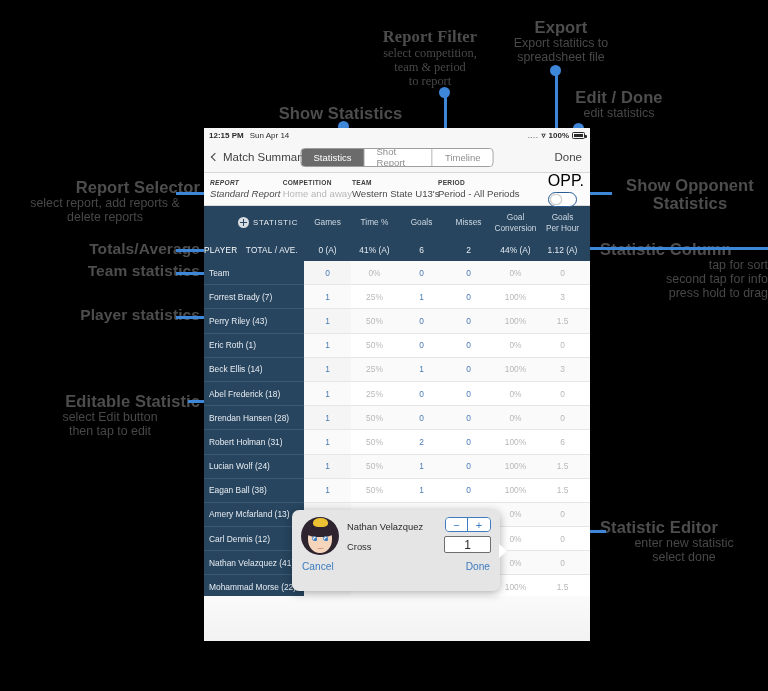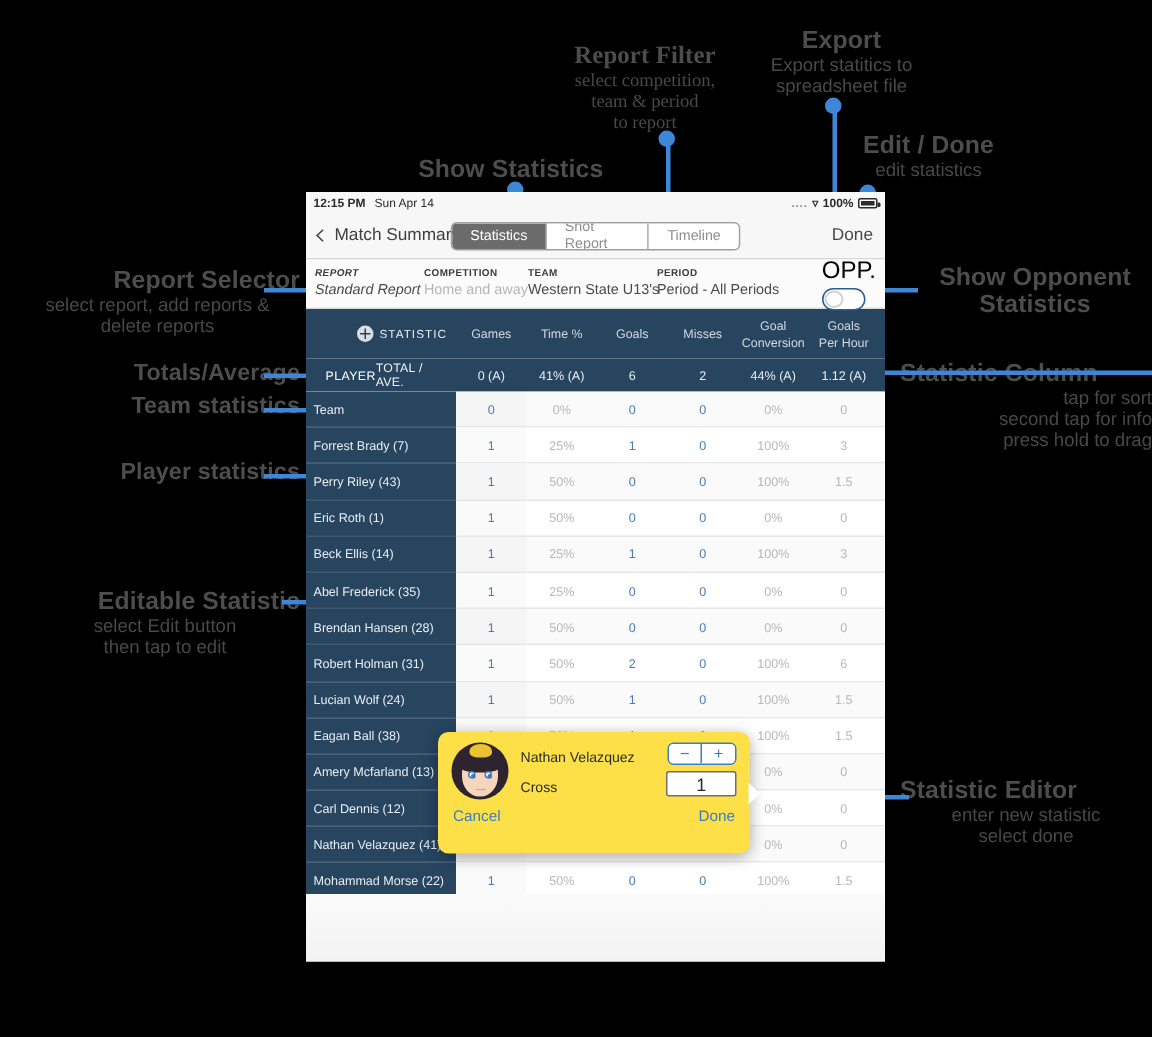--- a/index.html
+++ b/index.html
@@ -75,41 +75,41 @@
               padding-right: 6px; gap: 4px; }
   .plusicon { width: 11px; height: 11px; border-radius: 50%; background: #d9dee3; position: relative; flex:none;}
   .plusicon::before, .plusicon::after { content: ""; position: absolute; background: #27455f; }
   .plusicon::before { left: 2.2px; top: 4.7px; width: 6.6px; height: 1.7px; }
   .plusicon::after { top: 2.2px; left: 4.7px; height: 6.6px; width: 1.7px; }
   .thead .statlbl { font-size: 7.8px; color: #e9edf1; letter-spacing: .7px; font-weight: 400; }
   .hcell { flex: none; width: 47px; text-align: center; font-size: 8.3px; color: #cfd8e1; line-height: 1.25; }
 
   .totalrow { height: 22px; background: #27455f; display: flex; align-items: center; }
   .totalrow .nm { width: 100px; flex:none; display:flex; align-items:center; justify-content: space-between;
-                  padding: 0 6px 0 13px; }
+                  padding: 0 6px 0 0; }
   .totalrow .nm .a { font-size: 8.2px; color: #fff; letter-spacing: .3px;}
   .totalrow .nm .b { font-size: 8.2px; color: #eef2f6; letter-spacing: .2px;}
   .totalrow .c { flex:none; width: 47px; text-align:center; font-size: 8.4px; color: #e6ecf2; }
 
   .rows { height: 335px; overflow: hidden; }
   .row { height: 24.2px; display: flex; align-items: stretch; }
   .row .nm { width: 100px; flex: none; background: #27455f; color: #e7ecf1; font-size: 8.4px;
              display: flex; align-items: center; padding-left: 5px;
              border-bottom: 1px solid #3a5974; }
   .row .cellwrap { flex: 1; display: flex; border-bottom: 1px solid #e6e6e6; }
   .row .c { flex: none; width: 47px; text-align: center; font-size: 8.4px; color: #4b7bb5;
             display: flex; align-items: center; justify-content: center; }
   .row .c.mute { color: #b8b8b8; }
   .row.odd .cellwrap { background: #fafafa; }
   .row.even .cellwrap { background: #ffffff; }
   .row .c.first { background: rgba(0,0,0,0.02); }
   .tfill { height: 58px; background: linear-gradient(#fafafa,#f0f0f0); }
 
   
-  .popup { position: absolute; left: 88px; top: 360px; width: 208px; height: 81px; background: #fde047;
+  .popup { position: absolute; left: 88px; top: 382px; width: 208px; height: 81px; background: #e5e5e5;
            border-radius: 7px; box-shadow: 0 2px 10px rgba(0,0,0,.33); }
   .popup .arrow { position: absolute; right: -7px; top: 34px; width: 0; height: 0;
                   border-top: 7px solid transparent; border-bottom: 7px solid transparent;
                   border-left: 8px solid #fff; }
   .popup .body { display: flex; padding: 7px 9px 0 9px; }
   .avatar { width: 38px; height: 38px; border-radius: 50%; background: #2e2430; position: relative;
             overflow: hidden; flex: none; }
   .av-face { position: absolute; left: 7px; top: 8px; width: 24px; height: 28px;
              background: #f5d5bc; border-radius: 45% 45% 48% 48%; }
   .av-hair { position: absolute; left: 3px; top: 2px; width: 32px; height: 18px;
@@ -358,21 +358,21 @@
             <div class="c first">1</div>
             <div class="c mute">25%</div>
             <div class="c">1</div>
             <div class="c">0</div>
             <div class="c mute">100%</div>
             <div class="c mute">3</div>
             <div class="c">0</div>
           </div>
         </div>
         <div class="row even">
-          <div class="nm">Abel Frederick (35)</div>
+          <div class="nm">Abel Frederick (18)</div>
           <div class="cellwrap">
             <div class="c first">1</div>
             <div class="c mute">25%</div>
             <div class="c">0</div>
             <div class="c">0</div>
             <div class="c mute">0%</div>
             <div class="c mute">0</div>
             <div class="c">0</div>
           </div>
         </div>

